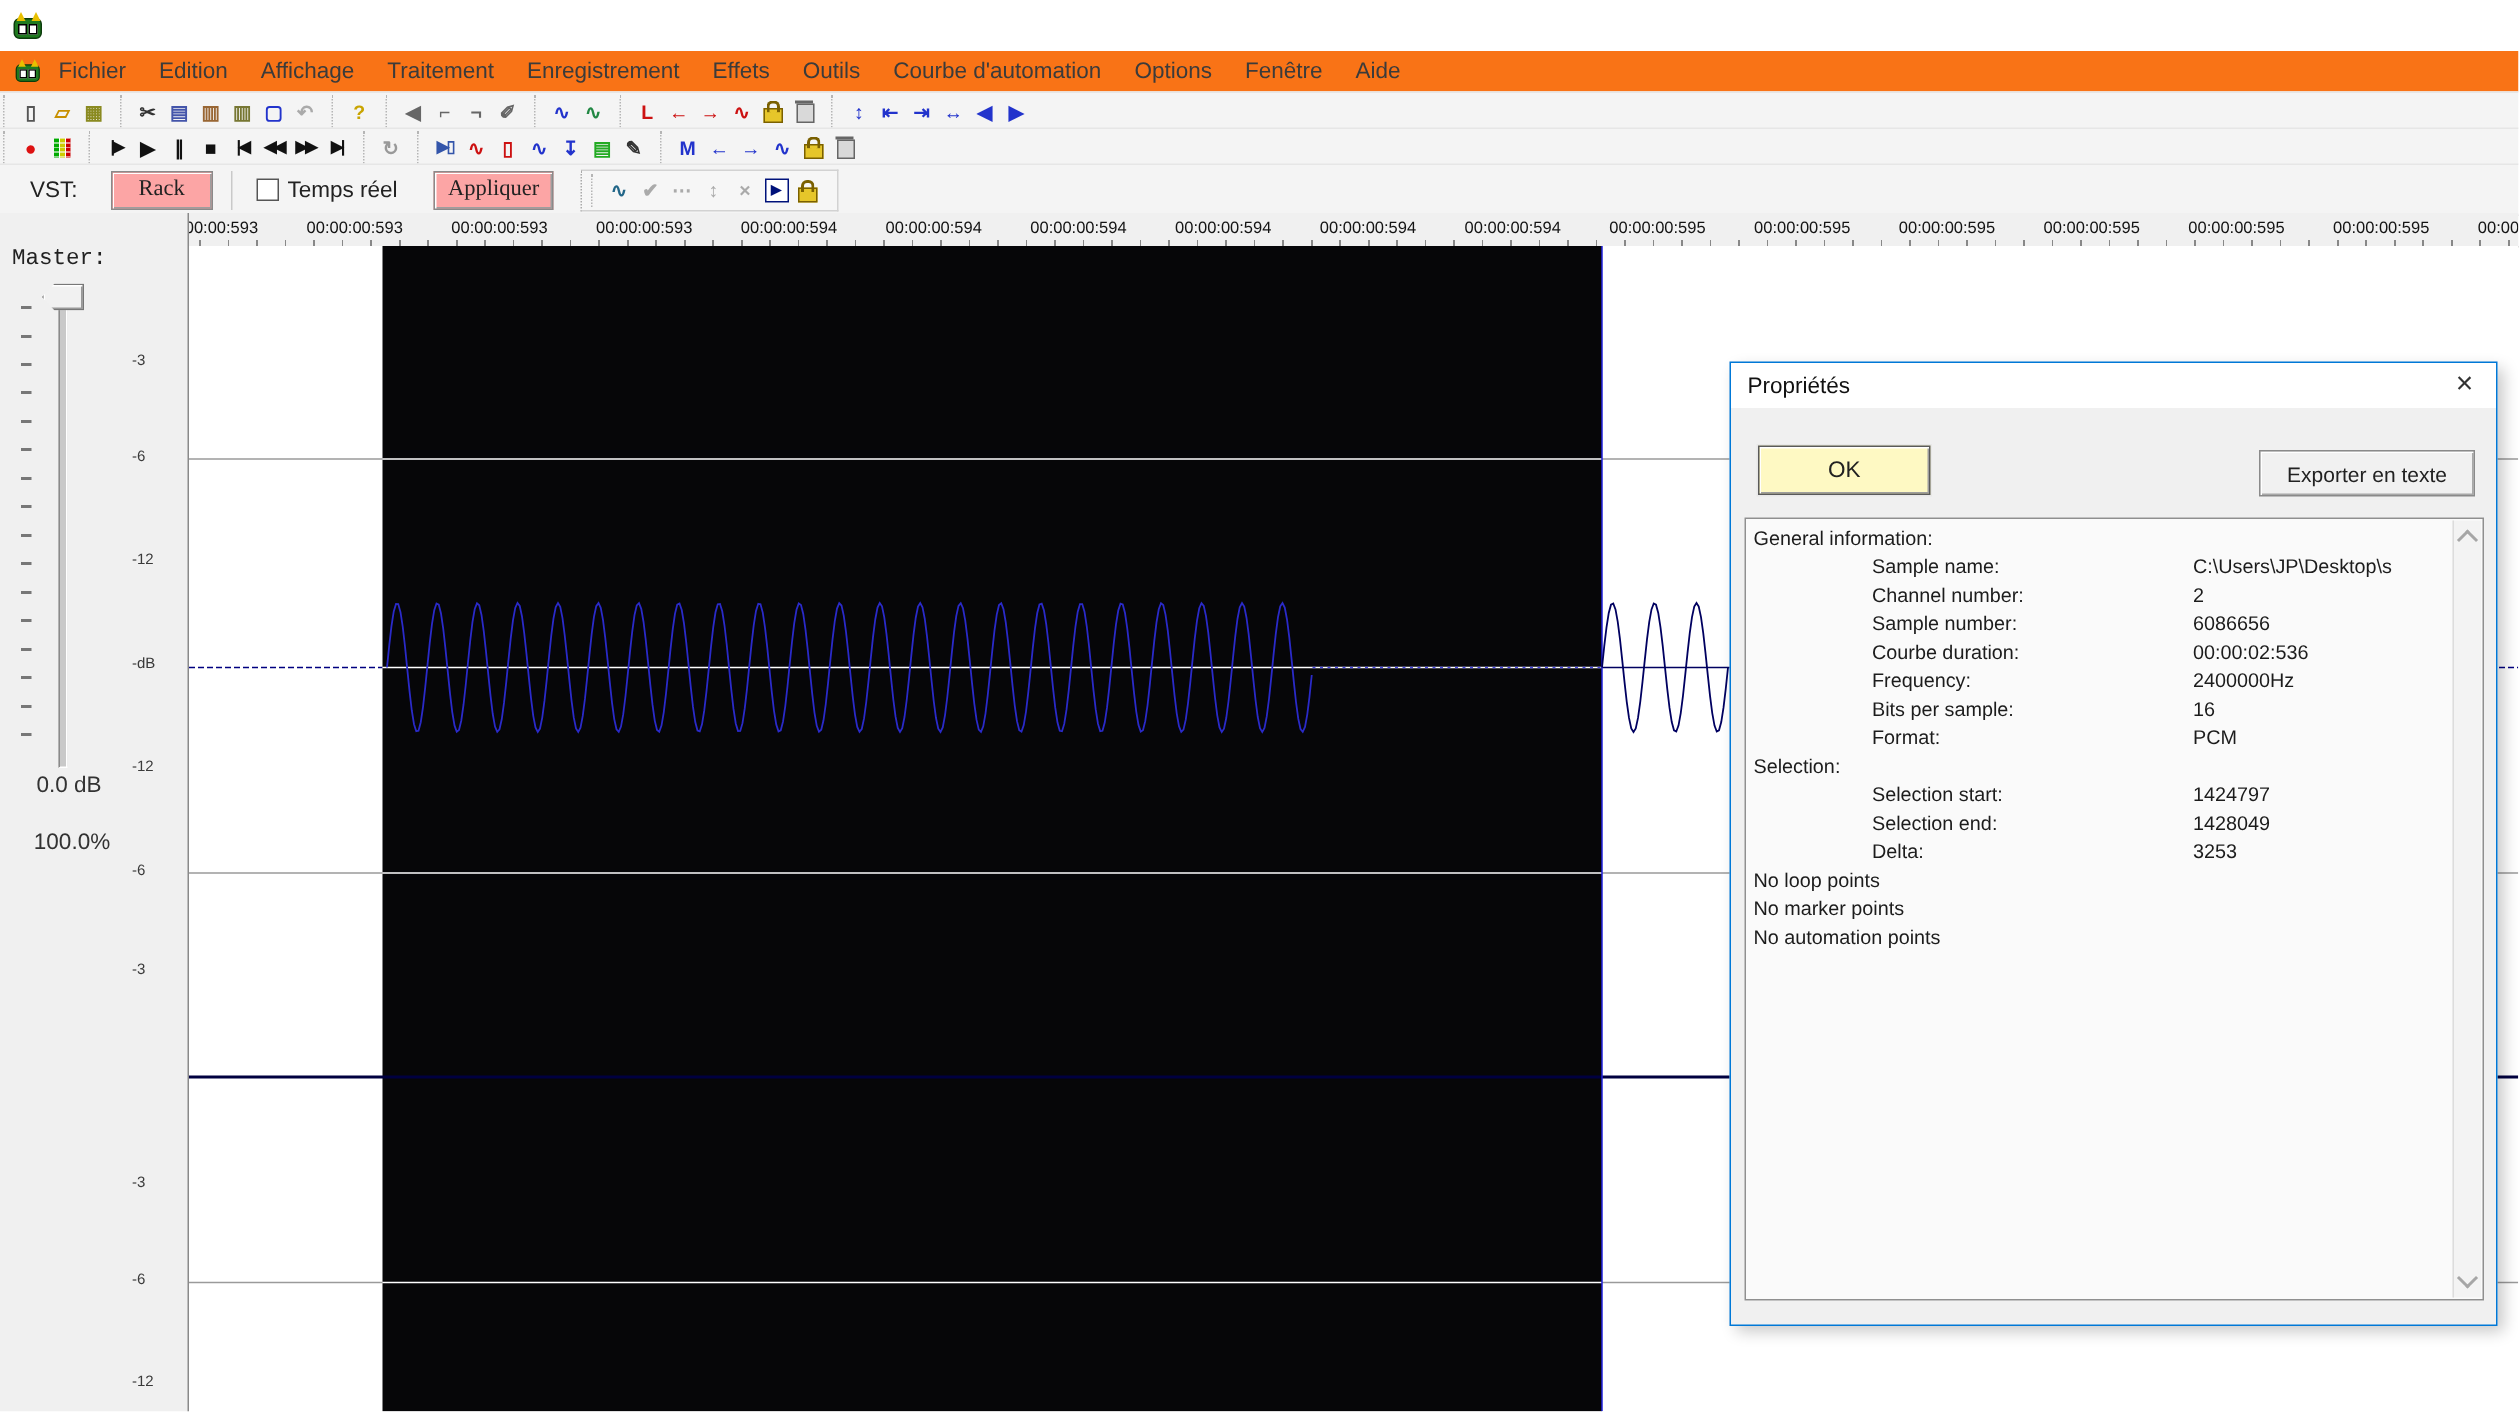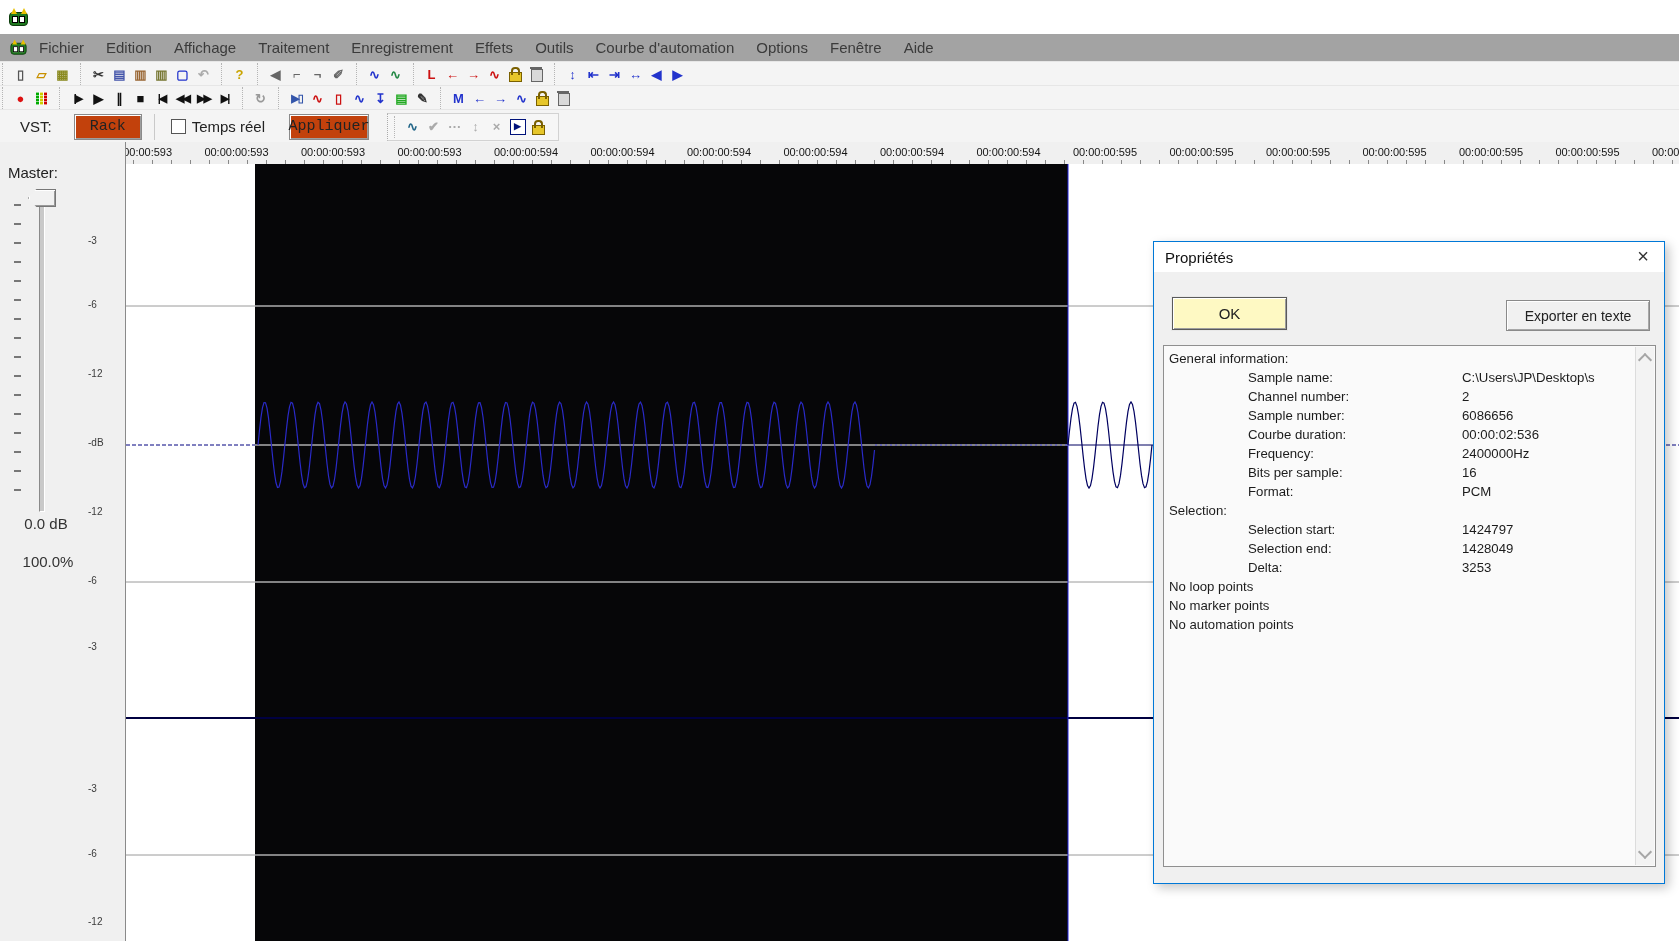--- a/index.html
+++ b/index.html
@@ -2,21 +2,21 @@
 <html><head>
 <meta charset="utf-8">
 <style>
   html,body{margin:0;padding:0;background:#fff;}
   body{font-family:"Liberation Sans",sans-serif;width:1679px;height:941px;position:relative;overflow:hidden;
        -webkit-font-smoothing:antialiased;}
   .abs{position:absolute;}
   
   #titlebar{left:0;top:0;width:1679px;height:34px;background:#fff;display:flex;align-items:center;}
   #title-text{color:#5c5c5c;font-size:15px;margin-left:7px;}
-  #menubar{left:0;top:34px;width:1679px;height:27px;background:#a3a3a3;display:flex;align-items:center;}
+  #menubar{left:0;top:34px;width:1679px;height:27px;background:#f97316;display:flex;align-items:center;}
   .mitem{color:#3b3b3b;font-size:15px;padding:0 11px;cursor:default;}
   .logo{width:19px;height:17px;position:relative;margin-left:9px;flex:0 0 auto;}
   .logo .head{position:absolute;left:0;top:3px;width:19px;height:14px;background:#1f7a1f;border-radius:4px;border:1px solid #0c3b0c;box-sizing:border-box;}
   .logo .h1,.logo .h2{position:absolute;top:-1px;width:0;height:0;border-left:3px solid transparent;border-right:3px solid transparent;border-bottom:6px solid #e8c000;}
   .logo .h1{left:2px}.logo .h2{left:12px}
   .logo .e1,.logo .e2{position:absolute;top:7px;width:4px;height:5px;background:#fff;border:1px solid #000;}
   .logo .e1{left:3px}.logo .e2{left:10px}
   .toolbar{left:0;width:1679px;height:24px;background:#f4f4f4;border-top:1px solid #e6e6e6;display:flex;align-items:center;}
   #toolbar1{top:61px}#toolbar2{top:85px}
   .tgroup{display:flex;align-items:center;height:22px;padding:0 5px 0 7px;border-left:1px dotted #b5b5b5;margin-left:2px;}
@@ -28,34 +28,34 @@
   .ic-lock:before{content:"";position:absolute;left:1px;top:-6px;width:5px;height:6px;border:2px solid #7a6000;border-bottom:none;border-radius:4px 4px 0 0;}
   .ic-trash{width:10px;height:11px;background:#d9d9d9;border:1px solid #666;margin-top:3px;}
   .ic-trash:before{content:"";position:absolute;left:-2px;top:-3px;width:12px;height:2px;background:#666;}
   .ic-meter{width:11px;height:13px;background:
      repeating-linear-gradient(0deg,rgba(255,255,255,.55) 0 1px,transparent 1px 3px),
      linear-gradient(90deg,#0a0 0 3px,#fff 3px 4px,#cc0 4px 7px,#fff 7px 8px,#c00 8px 11px);}
   .ic-playbox{width:14px;height:14px;background:#fff;border:1px solid #00127a;display:flex;align-items:center;justify-content:center;font-size:9px;color:#00127a;}
   
   #vstbar{left:0;top:109px;width:1679px;height:33px;background:#f4f4f4;border-top:1px solid #e6e6e6;border-bottom:1px solid #b9b9b9;display:flex;align-items:center;}
   #vst-label{font-size:15px;color:#222;margin-left:20px;}
-  .cbutton{height:24px;background:#c2410c;border:1px solid #8a8a8a;box-shadow:inset 1px 1px 0 #fff,inset -1px -1px 0 #9e9e9e;font-family:Liberation Mono, monospace;font-size:15px;color:#222;display:flex;align-items:center;justify-content:center;cursor:default;}
+  .cbutton{height:24px;background:#fca5a5;border:1px solid #8a8a8a;box-shadow:inset 1px 1px 0 #fff,inset -1px -1px 0 #9e9e9e;font-family:Liberation Serif, serif;font-size:15px;color:#222;display:flex;align-items:center;justify-content:center;cursor:default;}
   #rack-btn{width:66px;margin-left:22px;}
   #apply-btn{width:78px;margin-left:24px;}
   .vsep{width:1px;height:26px;background:#c9c9c9;margin-left:12px;}
   #realtime-box{width:13px;height:13px;background:#fff;border:1px solid #555;margin-left:16px;}
   #realtime-label{font-size:15px;color:#222;margin-left:6px;}
   #vst-icons{display:flex;align-items:center;height:26px;margin-left:18px;border:1px solid #d2d2d2;background:#f6f6f6;padding:0 4px;border-left:1px dotted #aaa;}
   
   #ruler{left:95px;top:142px;width:1584px;height:22px;background:#f0f0f0;border-bottom:1px solid #6a6a6a;overflow:hidden;
          background-image:repeating-linear-gradient(90deg,#888 0 1px,transparent 1px 19px);background-size:100% 4px;background-position:0 100%;background-repeat:no-repeat;}
   .rlabel{position:absolute;top:4px;width:86px;text-align:center;font-size:11px;color:#141414;white-space:nowrap;}
   
   #master{left:0;top:142px;width:126px;height:799px;background:#f0f0f0;border-right:1px solid #8a8a8a;box-sizing:border-box;}
-  #master-label{position:absolute;left:8px;top:22px;font-size:15px;color:#222;}
+  #master-label{position:absolute;left:8px;top:22px;font-size:15px;color:#222;font-family:Liberation Mono, monospace;}
   #fader-ticks{position:absolute;left:14px;top:62px;width:7px;height:300px;
        background:repeating-linear-gradient(180deg,#777 0 2px,transparent 2px 19px);}
   #fader-track{position:absolute;left:39px;top:56px;width:4px;height:312px;background:#c9c9c9;border:1px solid #8a8a8a;border-right-color:#fff;border-bottom-color:#fff;}
   #fader-handle{position:absolute;left:28px;top:47px;width:26px;height:16px;background:#f1f1f1;border:1px solid #777;box-shadow:inset 1px 1px 0 #fff,inset -1px -1px 0 #999;clip-path:polygon(30% 0,100% 0,100% 100%,30% 100%,0 50%);cursor:pointer;}
   #gain-label{position:absolute;left:0;top:373px;width:92px;text-align:center;font-size:15px;color:#333;}
   #percent-label{position:absolute;left:0;top:395px;width:96px;text-align:center;font-size:15px;color:#333;margin-top:16px;}
   
   #wavearea{left:126px;top:164px;width:1553px;height:777px;background:#fff;overflow:hidden;}
   #selection{position:absolute;left:129px;top:0;width:813px;height:777px;background:#060608;}
   #wavesvg{position:absolute;left:0;top:0;}

